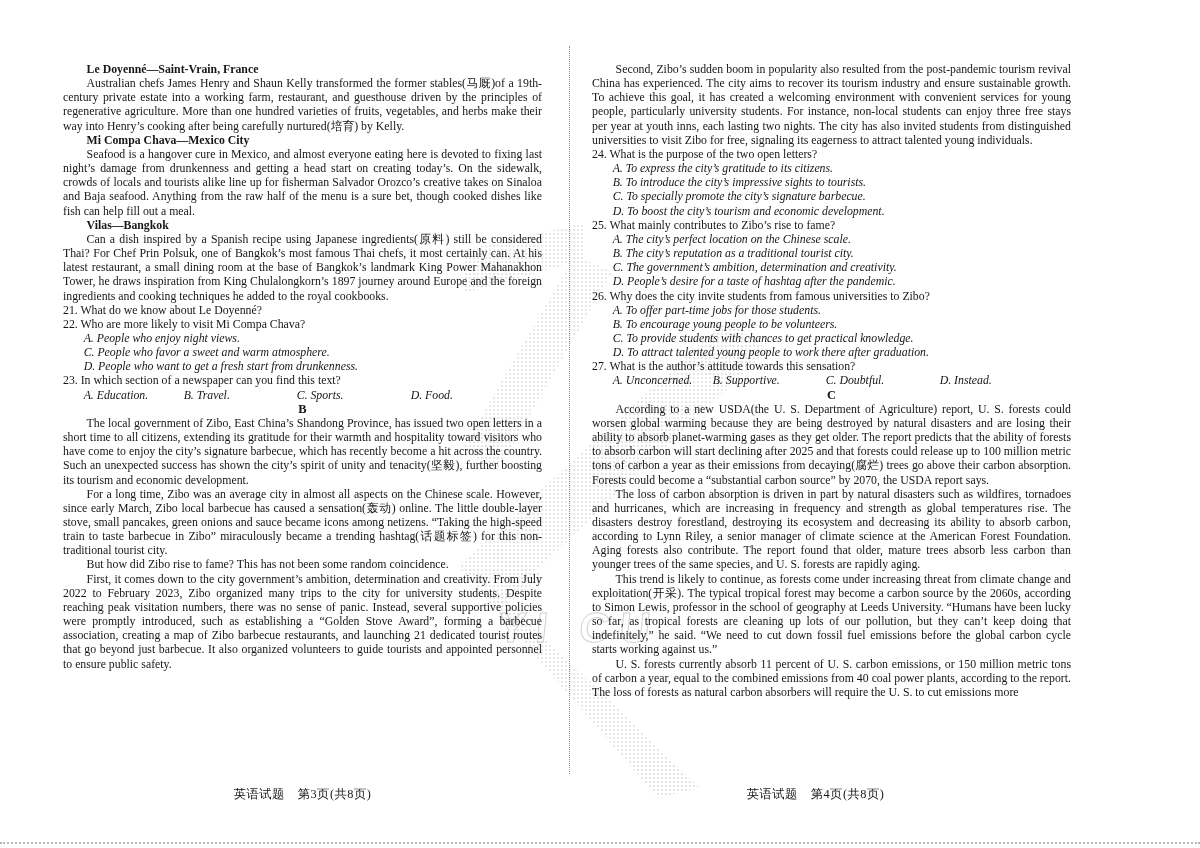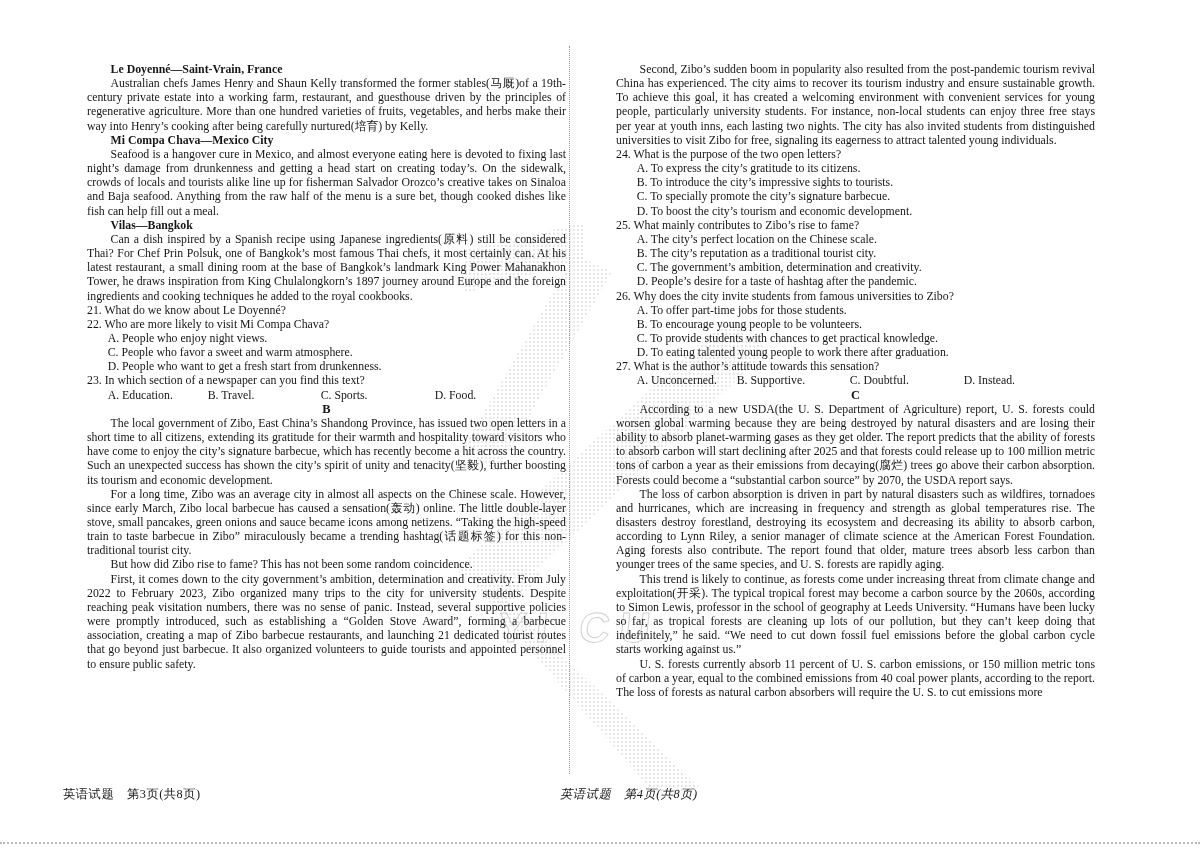--- a/index.html
+++ b/index.html
@@ -4,44 +4,44 @@
 <title>英语试题</title>
 <style>
   html,body{margin:0;padding:0;}
   body{
     width:1200px;height:848px;position:relative;background:#ffffff;overflow:hidden;
     font-family:"Liberation Serif","DejaVu Serif",serif;color:#161616;
   }
   
   .col{
     position:absolute;top:62px;width:479px;font-size:11.8px;line-height:14.15px;
-    text-align:justify;z-index:2;margin-left:24px;
+    text-align:justify;z-index:2;
   }
   #col-left{left:63px;}
   #col-right{left:592px;}
   .heading{font-weight:bold;text-indent:2em;}
   .para{text-indent:2em;}
   .question{text-indent:0;}
   .section{text-align:center;font-weight:bold;font-size:12.5px;text-indent:0;}
-  .options{margin-left:1.75em;}
+  .options{margin-left:1.75em;font-style:italic;}
   .options.grid2{display:grid;grid-template-columns:215px 1fr;}
   .options.row4{display:grid;grid-template-columns:100px 113px 114px 1fr;}
   .options.list .option{display:block;}
   .option{white-space:nowrap;}
   
   .divider{
     position:absolute;left:569px;top:46px;height:728px;width:0;
     border-left:1px dotted #8f8f8f;z-index:1;
   }
   .footer{
-    position:absolute;top:786px;width:479px;font-size:12.3px;
+    position:absolute;top:786px;width:479px;text-align:center;font-size:12.3px;
     z-index:2;letter-spacing:.5px;
   }
   #footer-left{left:63px;}
-  #footer-right{left:560px;font-style:italic;}
+  #footer-right{left:576px;}
   .trim-line{
     position:absolute;left:0;top:842px;width:1200px;height:0;
     border-top:2px dotted #b9b9b9;z-index:1;
   }
   
   .watermark{position:absolute;left:0;top:0;width:1200px;height:848px;z-index:0;pointer-events:none;}
   .wm-letters{
     position:absolute;left:498px;top:604px;z-index:0;pointer-events:none;
     font-family:"Liberation Sans","DejaVu Sans",sans-serif;font-weight:bold;
     font-size:42px;letter-spacing:10px;color:transparent;
@@ -112,21 +112,21 @@
       <div class="option">A. The city’s perfect location on the Chinese scale.</div>
       <div class="option">B. The city’s reputation as a traditional tourist city.</div>
       <div class="option">C. The government’s ambition, determination and creativity.</div>
       <div class="option">D. People’s desire for a taste of hashtag after the pandemic.</div>
     </div>
     <div class="question">26. Why does the city invite students from famous universities to Zibo?</div>
     <div class="options list">
       <div class="option">A. To offer part-time jobs for those students.</div>
       <div class="option">B. To encourage young people to be volunteers.</div>
       <div class="option">C. To provide students with chances to get practical knowledge.</div>
-      <div class="option">D. To eating talented young people to work there after graduation.</div>
+      <div class="option">D. To attract talented young people to work there after graduation.</div>
     </div>
     <div class="question">27. What is the author’s attitude towards this sensation?</div>
     <div class="options row4">
       <div class="option">A. Unconcerned.</div>
       <div class="option">B. Supportive.</div>
       <div class="option">C. Doubtful.</div>
       <div class="option">D. Instead.</div>
     </div>
     <div class="section">C</div>
     <div class="para">According to a new USDA(the U. S. Department of Agriculture) report, U. S. forests could worsen global warming because they are being destroyed by natural disasters and are losing their ability to absorb planet-warming gases as they get older. The report predicts that the ability of forests to absorb carbon will start declining after 2025 and that forests could release up to 100 million metric tons of carbon a year as their emissions from decaying(腐烂) trees go above their carbon absorption. Forests could become a “substantial carbon source” by 2070, the USDA report says.</div>

